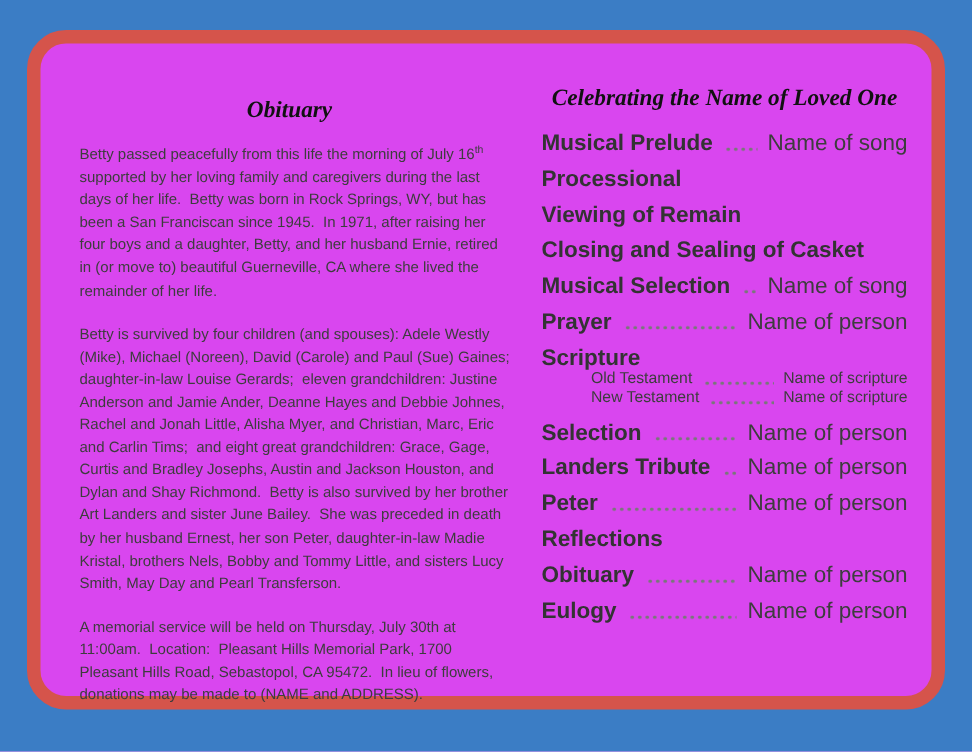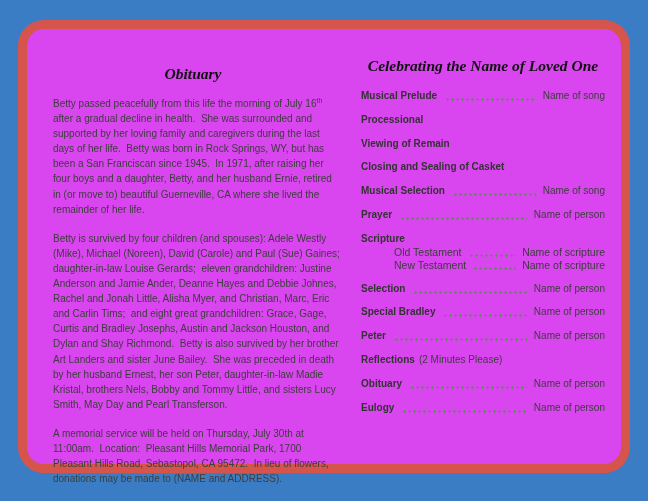--- a/index.html
+++ b/index.html
@@ -43,21 +43,21 @@
   .para { margin-bottom: 14px; }
   sup.th { font-size: 7px; vertical-align: super; line-height: 0; }
   .right-col {
     position: absolute;
     left: 334px; top: 28px; width: 244px;
     color: #3d3d3d;
   }
   .svc-row {
     display: flex;
     align-items: baseline;
-    font-size: 10px;
+    font-size: 15px;
     line-height: 15px;
     margin-bottom: 8.8px;
   }
   .svc-label { font-weight: bold; color: #333; white-space: nowrap; }
   .svc-suffix { margin-left: 4px; white-space: nowrap; }
   .svc-value { white-space: nowrap; }
   .leader {
     flex: 1 1 auto;
     align-self: flex-end;
     height: 3px;
@@ -83,21 +83,20 @@
 <body>
 
 <div class="page">
   <div class="card">
 
     <div class="left-col">
       <div class="col-title">Obituary</div>
 
       <div class="para">
         <div class="body-line"><span>Betty passed peacefully from this life the morning of July 16</span><sup class="th">th</sup></div>
-        <div class="body-line">after a gradual decline in health.  She was surrounded and</div>
         <div class="body-line">supported by her loving family and caregivers during the last</div>
         <div class="body-line">days of her life.  Betty was born in Rock Springs, WY, but has</div>
         <div class="body-line">been a San Franciscan since 1945.  In 1971, after raising her</div>
         <div class="body-line">four boys and a daughter, Betty, and her husband Ernie, retired</div>
         <div class="body-line">in (or move to) beautiful Guerneville, CA where she lived the</div>
         <div class="body-line">remainder of her life.</div>
       </div>
 
       <div class="para">
         <div class="body-line">Betty is survived by four children (and spouses): Adele Westly</div>
@@ -171,34 +170,33 @@
         </div>
       </div>
 
       <div class="svc-row">
         <span class="svc-label">Selection</span>
         <span class="leader"></span>
         <span class="svc-value">Name of person</span>
       </div>
 
       <div class="svc-row">
-        <span class="svc-label">Special Bradley</span>
+        <span class="svc-label">Landers Tribute</span>
         <span class="leader"></span>
         <span class="svc-value">Name of person</span>
       </div>
 
       <div class="svc-row">
         <span class="svc-label">Peter</span>
         <span class="leader"></span>
         <span class="svc-value">Name of person</span>
       </div>
 
       <div class="svc-row">
         <span class="svc-label">Reflections</span>
-        <span class="svc-suffix">(2 Minutes Please)</span>
       </div>
 
       <div class="svc-row">
         <span class="svc-label">Obituary</span>
         <span class="leader"></span>
         <span class="svc-value">Name of person</span>
       </div>
 
       <div class="svc-row">
         <span class="svc-label">Eulogy</span>

